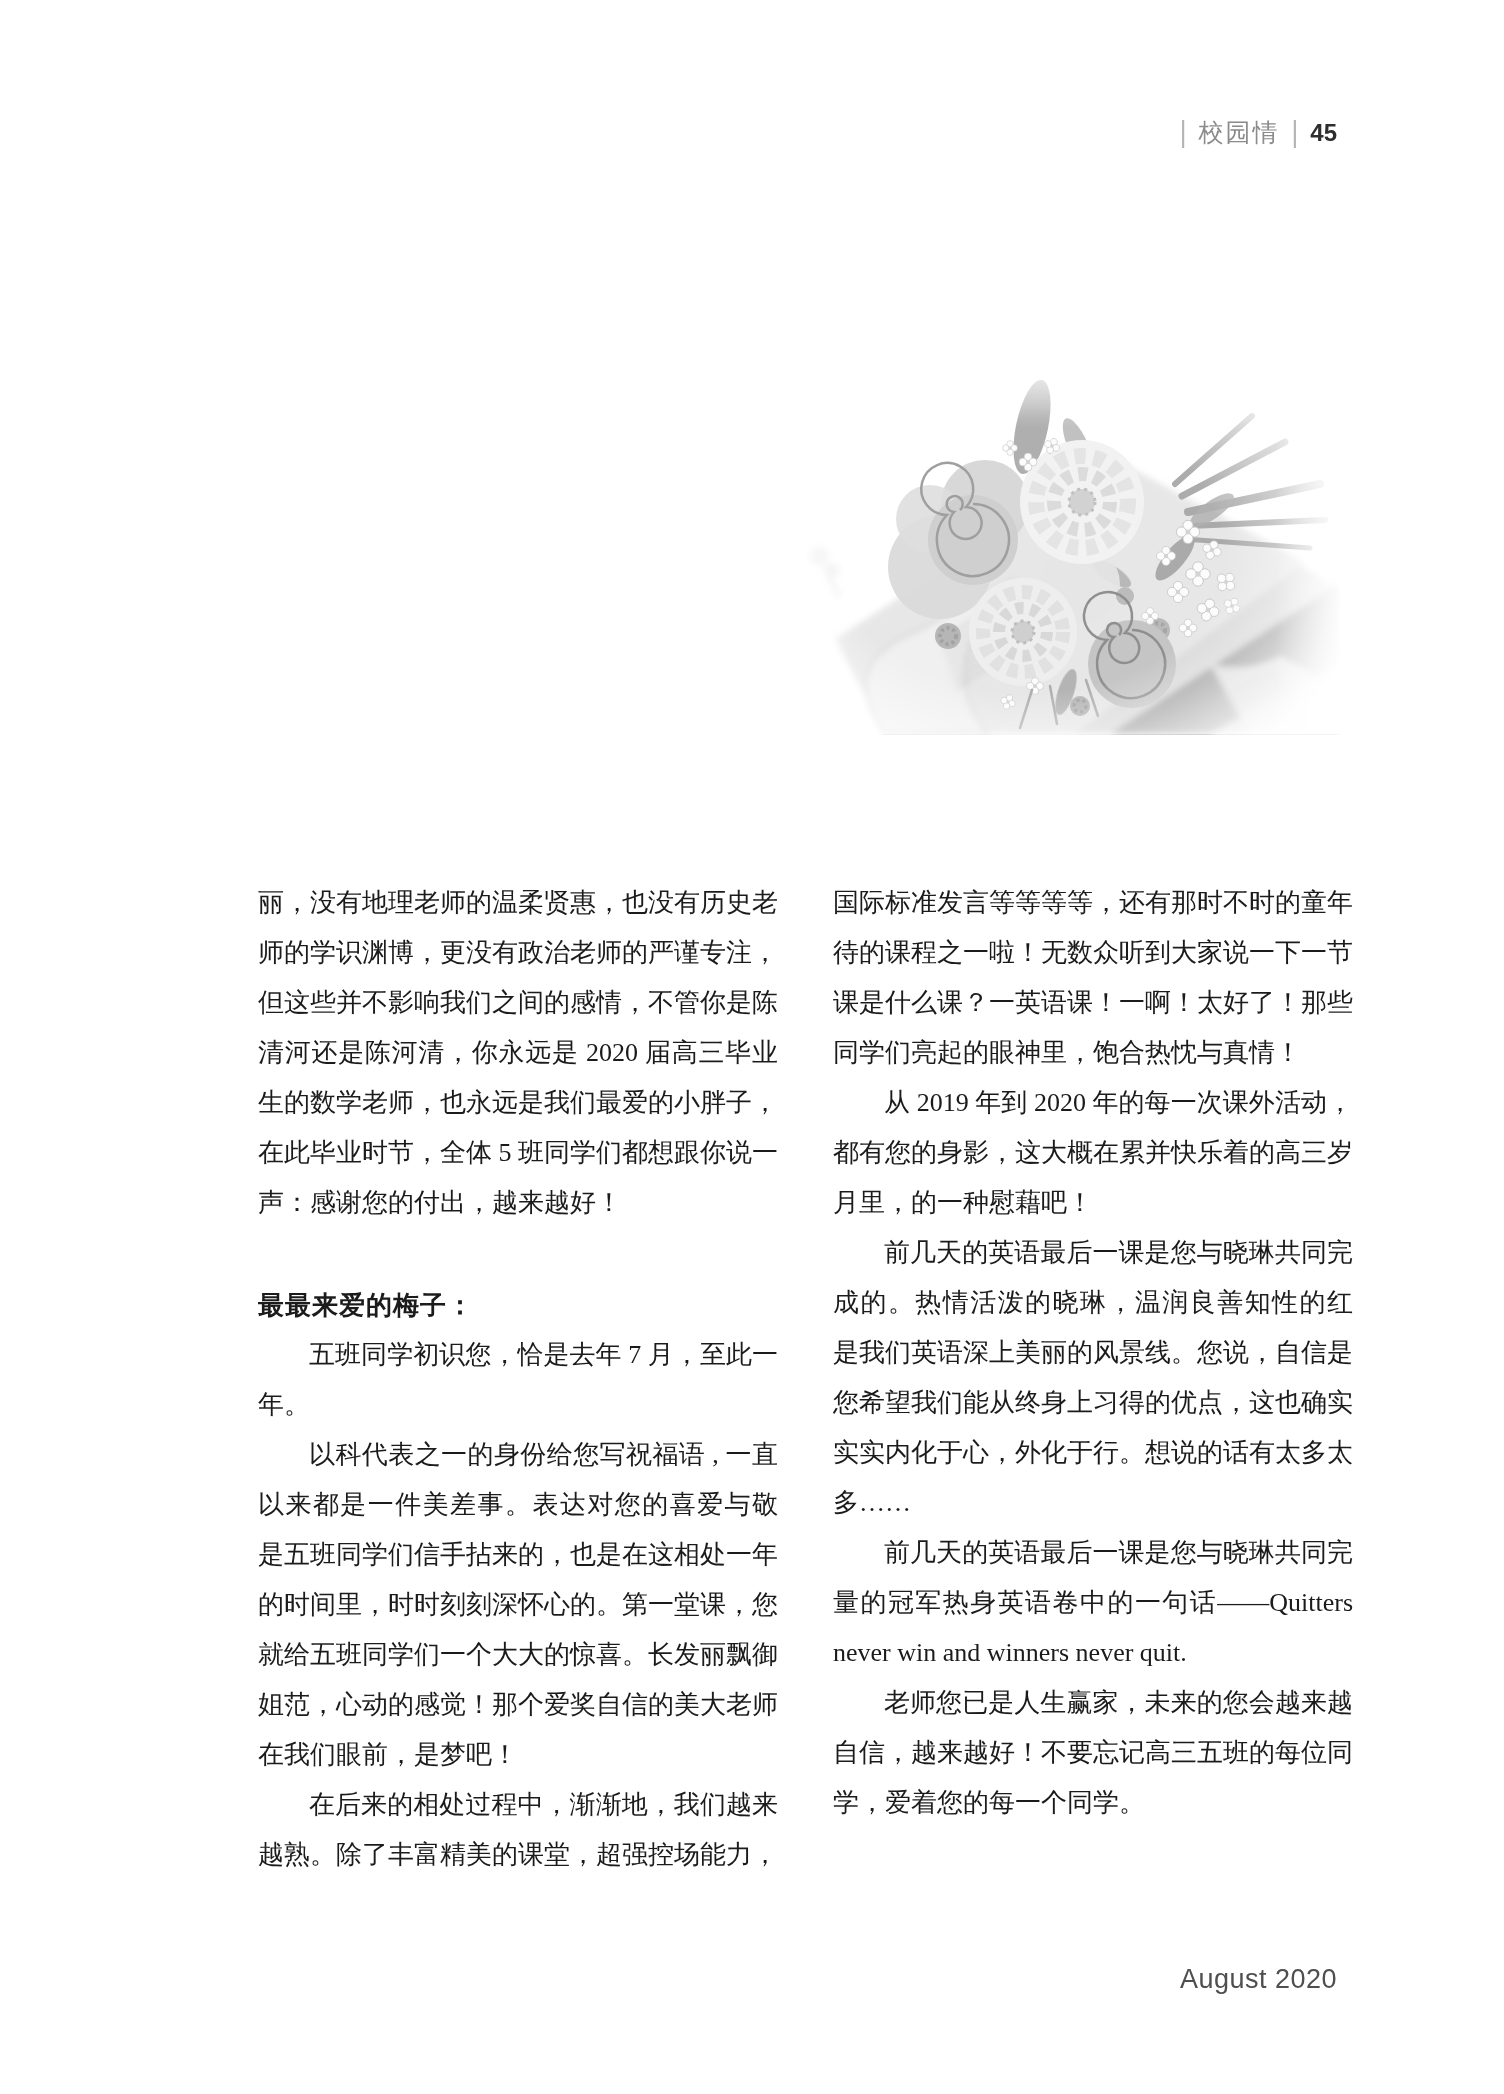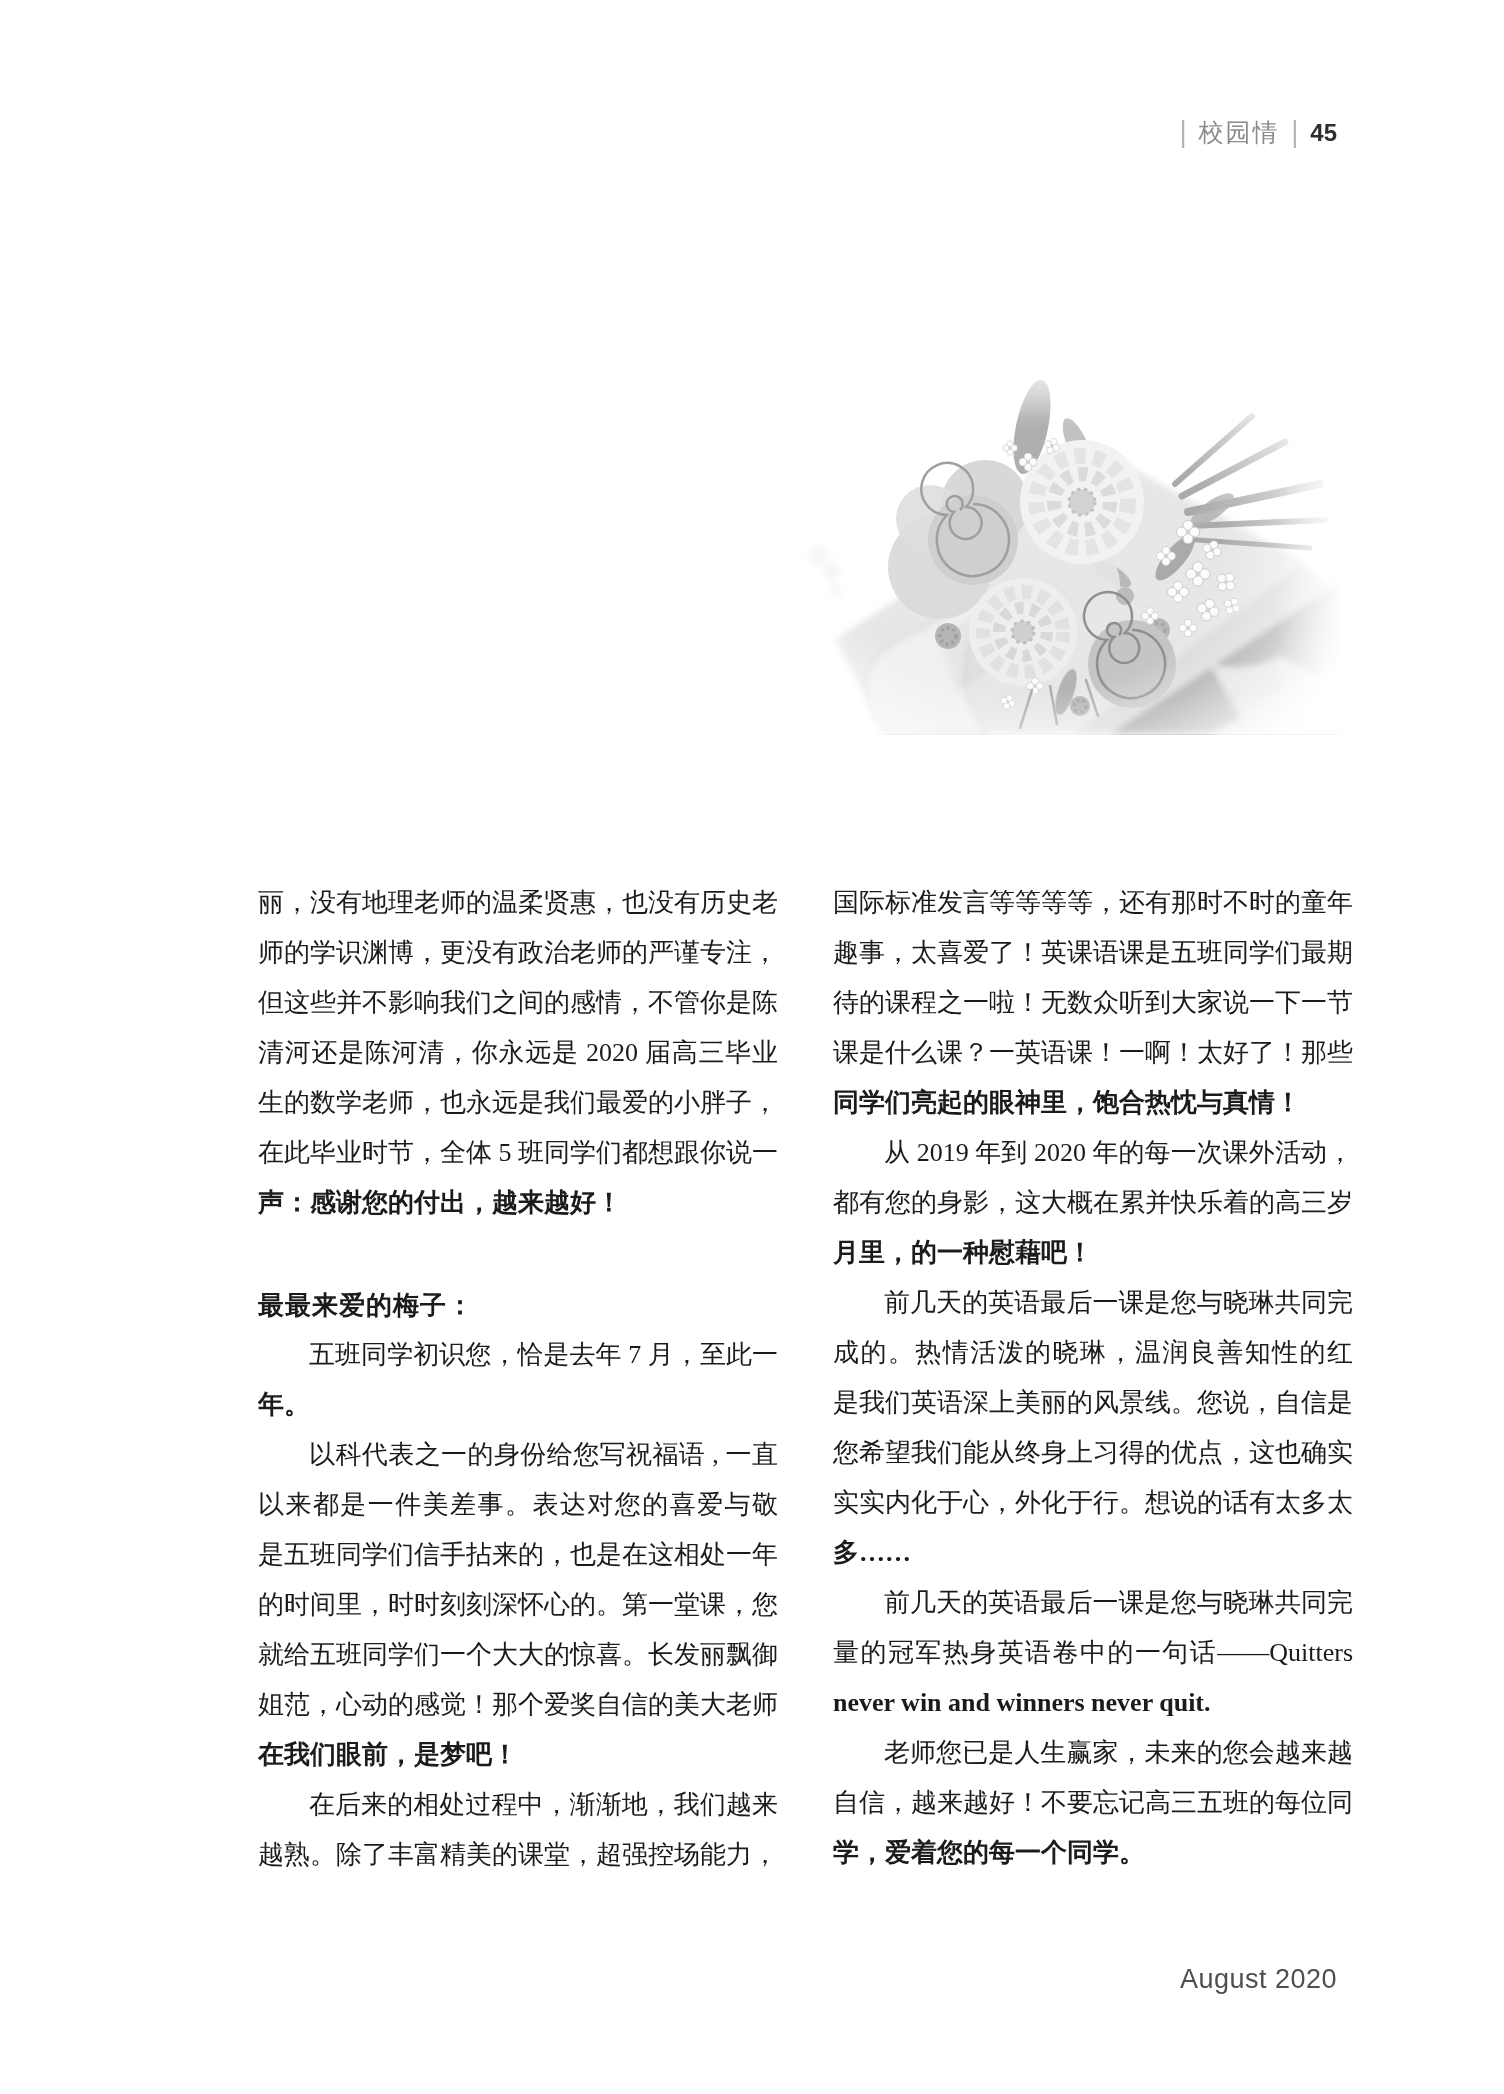--- a/index.html
+++ b/index.html
@@ -53,21 +53,21 @@
   }
   .col-left{left:258px;}
   .col-right{left:833px;}
   .line{
     height:50px;
     line-height:50px;
     text-align:justify;
     text-align-last:justify;
     overflow:hidden;
   }
-  .line.end{text-align-last:left;font-weight:bold;}
+  .line.end{text-align-last:left;}
   .line.indent{text-indent:51px;}
   .line.heading{
     margin-top:52px;
     font-family:"Liberation Sans","DejaVu Sans",sans-serif;
     font-weight:700;
     text-align-last:left;
     letter-spacing:1px;
   }
   
   .footer{
@@ -257,21 +257,20 @@
       <div class="line">是五班同学们信手拈来的，也是在这相处一年</div>
       <div class="line">的时间里，时时刻刻深怀心的。第一堂课，您</div>
       <div class="line">就给五班同学们一个大大的惊喜。长发丽飘御</div>
       <div class="line">姐范，心动的感觉！那个爱奖自信的美大老师</div>
       <div class="line end">在我们眼前，是梦吧！</div>
       <div class="line indent">在后来的相处过程中，渐渐地，我们越来</div>
       <div class="line">越熟。除了丰富精美的课堂，超强控场能力，</div>
     </div>
   <div class="col col-right">
       <div class="line">国际标准发言等等等等，还有那时不时的童年</div>
-      <div class="line">趣事，太喜爱了！英课语课是五班同学们最期</div>
       <div class="line">待的课程之一啦！无数众听到大家说一下一节</div>
       <div class="line">课是什么课？一英语课！一啊！太好了！那些</div>
       <div class="line end">同学们亮起的眼神里，饱合热忱与真情！</div>
       <div class="line indent">从 2019 年到 2020 年的每一次课外活动，</div>
       <div class="line">都有您的身影，这大概在累并快乐着的高三岁</div>
       <div class="line end">月里，的一种慰藉吧！</div>
       <div class="line indent">前几天的英语最后一课是您与晓琳共同完</div>
       <div class="line">成的。热情活泼的晓琳，温润良善知性的红梅，</div>
       <div class="line">是我们英语深上美丽的风景线。您说，自信是</div>
       <div class="line">您希望我们能从终身上习得的优点，这也确实</div>

